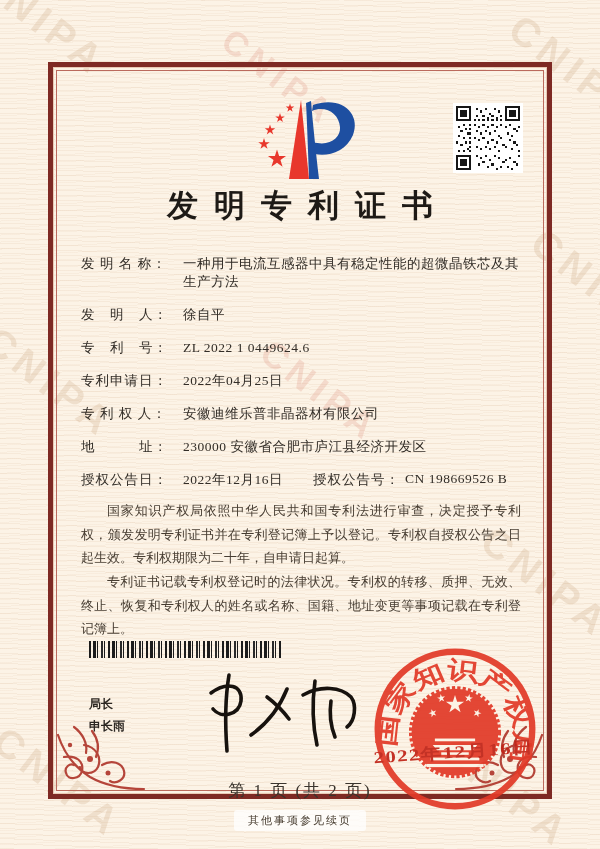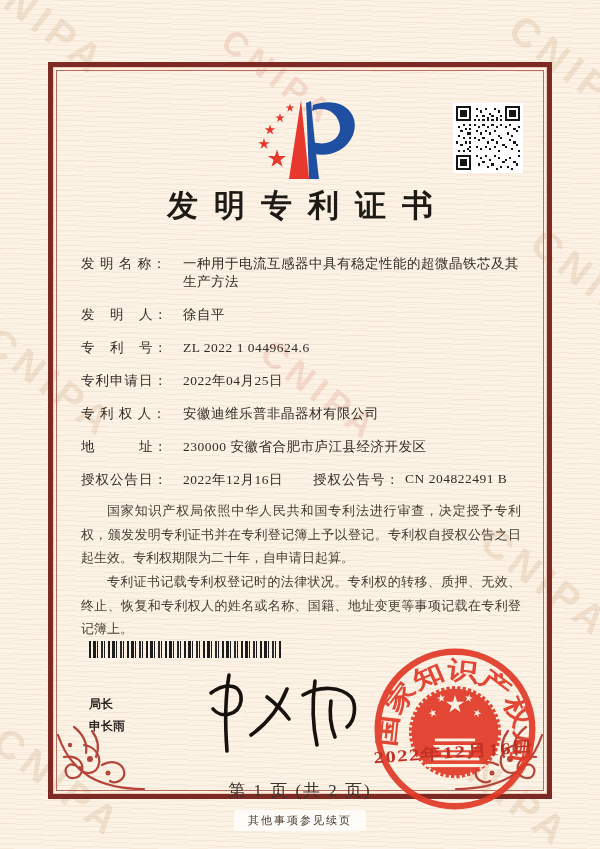--- a/index.html
+++ b/index.html
@@ -238,21 +238,21 @@
         <span class="flabel">地　　　址：</span>
         <span class="fvalue">230000 安徽省合肥市庐江县经济开发区</span>
       </div>
       <div class="frow pairs">
         <span class="pair1">
           <span class="flabel">授权公告日：</span>
           <span class="fvalue">2022年12月16日</span>
         </span>
         <span class="pair2">
           <span class="flabel">授权公告号：</span>
-          <span class="fvalue">CN 204822491 B</span>
+          <span class="fvalue">CN 198669526 B</span>
         </span>
       </div>
     </div>
 
     <div class="legal">
       <p>国家知识产权局依照中华人民共和国专利法进行审查，决定授予专利权，颁发发明专利证书并在专利登记簿上予以登记。专利权自授权公告之日起生效。专利权期限为二十年，自申请日起算。</p>
       <p>专利证书记载专利权登记时的法律状况。专利权的转移、质押、无效、终止、恢复和专利权人的姓名或名称、国籍、地址变更等事项记载在专利登记簿上。</p>
     </div>
 
     <div class="barcode"></div>

